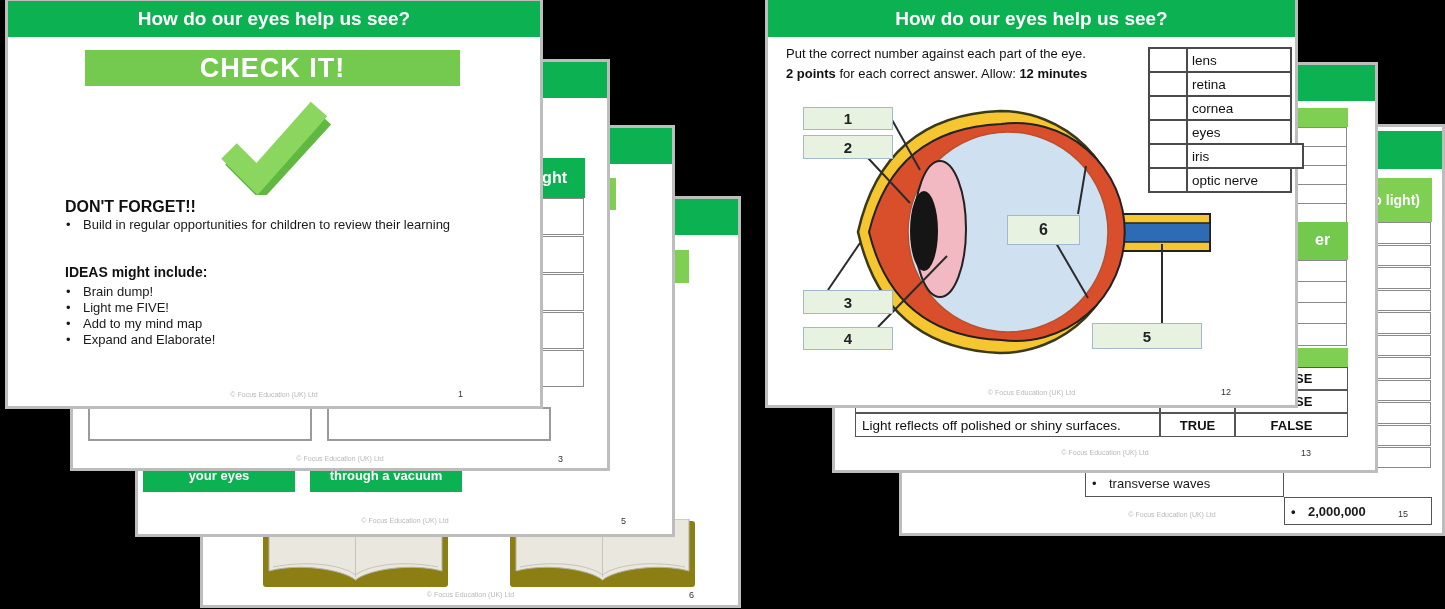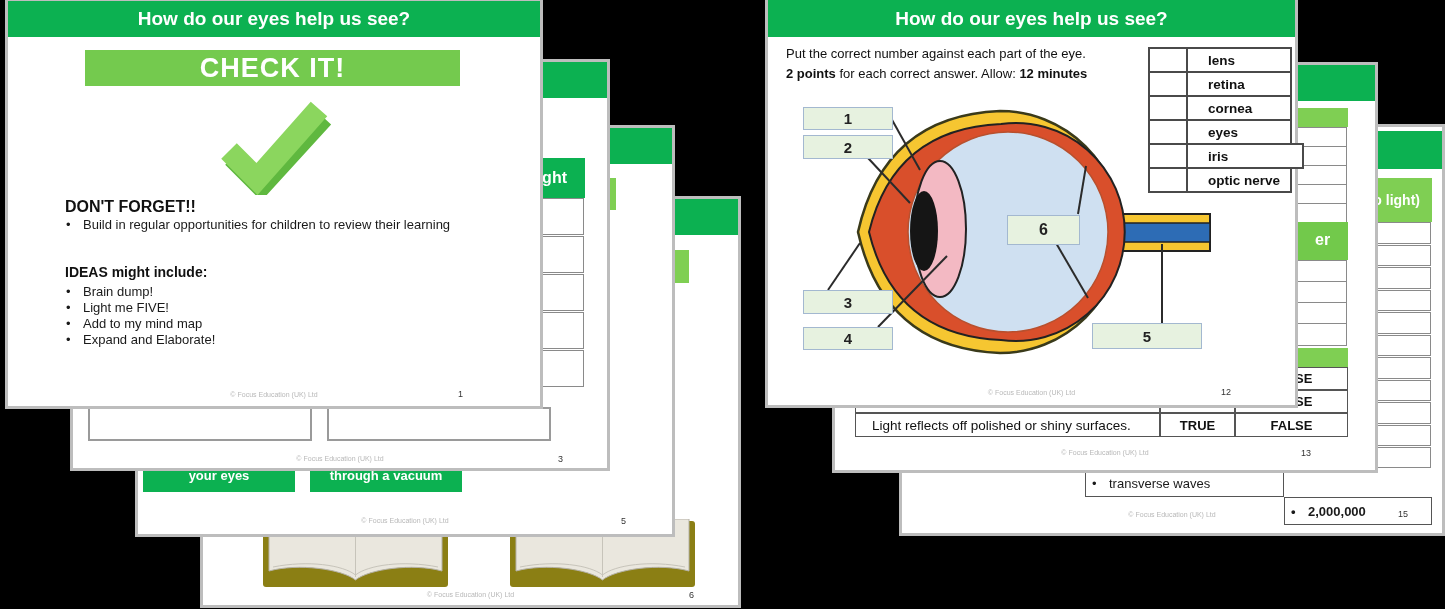--- a/index.html
+++ b/index.html
@@ -13,21 +13,21 @@
   .cell-lg{position:absolute;background:#7fcf53;}
   .cell-em{position:absolute;background:#0cb151;}
   .gbox{position:absolute;background:#0cb151;color:#fff;font-weight:bold;}
   .gbox-lt{position:absolute;background:#72c94b;color:#fff;font-weight:bold;}
   .rowcell{position:absolute;border:1.5px solid #8a8a8a;background:#fff;}
   .outbox{position:absolute;border:2px solid #9a9a9a;background:#fff;}
   .numbox{position:absolute;background:#e7f2e0;border:1.5px solid #a3b8d0;
           display:flex;align-items:center;justify-content:center;
           font-size:15px;font-weight:bold;color:#222;}
   .tbl-cell{position:absolute;border:2px solid #4a4a4a;background:#fff;box-sizing:border-box;}
-  .lbl{font-weight:bold;font-size:13.5px;color:#111;display:flex;align-items:center;padding-left:20px;}
+  .lbl{font-weight:normal;font-size:13.5px;color:#111;display:flex;align-items:center;padding-left:4px;}
   .tfcell{position:absolute;border:1.5px solid #555;background:#fff;box-sizing:border-box;
           font-size:13px;color:#111;display:flex;align-items:center;}
   .bullet-row{position:relative;padding-left:23px;font-size:13px;color:#1a1a1a;}
   .bullet-row::before{content:"•";position:absolute;left:6px;}
   svg{display:block}
 </style>
 </head>
 <body>
 
 <div class="canvas">
@@ -142,21 +142,21 @@
     <div class="rowcell" style="left:20px;top:237px;width:490px;height:21px"></div>
     <div class="rowcell" style="left:20px;top:258px;width:490px;height:21px"></div>
     <div class="cell-lg" style="left:20px;top:283px;width:493px;height:19px"></div>
 
     <div class="tfcell" style="left:20px;top:302px;width:305px;height:23px;padding-left:10px"></div>
     <div class="tfcell" style="left:325px;top:302px;width:75px;height:23px;justify-content:center;font-weight:bold">TRUE</div>
     <div class="tfcell" style="left:400px;top:302px;width:113px;height:23px;justify-content:center;font-weight:bold">FALSE</div>
     <div class="tfcell" style="left:20px;top:325px;width:305px;height:23px;padding-left:10px"></div>
     <div class="tfcell" style="left:325px;top:325px;width:75px;height:23px;justify-content:center;font-weight:bold">TRUE</div>
     <div class="tfcell" style="left:400px;top:325px;width:113px;height:23px;justify-content:center;font-weight:bold">FALSE</div>
-    <div class="tfcell" style="left:20px;top:348px;width:305px;height:24px;padding-left:16px;font-size:13.5px">Light reflects off polished or shiny surfaces.</div>
+    <div class="tfcell" style="left:20px;top:348px;width:305px;height:24px;padding-left:6px;font-size:13.5px">Light reflects off polished or shiny surfaces.</div>
     <div class="tfcell" style="left:325px;top:348px;width:75px;height:24px;justify-content:center;font-weight:bold">TRUE</div>
     <div class="tfcell" style="left:400px;top:348px;width:113px;height:24px;justify-content:center;font-weight:bold">FALSE</div>
     <div class="footer-copy" style="top:384px">© Focus Education (UK) Ltd</div>
     <div class="page-num" style="left:466px;top:383px">13</div>
   </section>
 
   <section class="slide" style="left:768px;top:0;width:527px;height:405px;z-index:23">
     <div class="titlebar" style="height:37px">
       <span>How do our eyes help us see?</span>
     </div>

